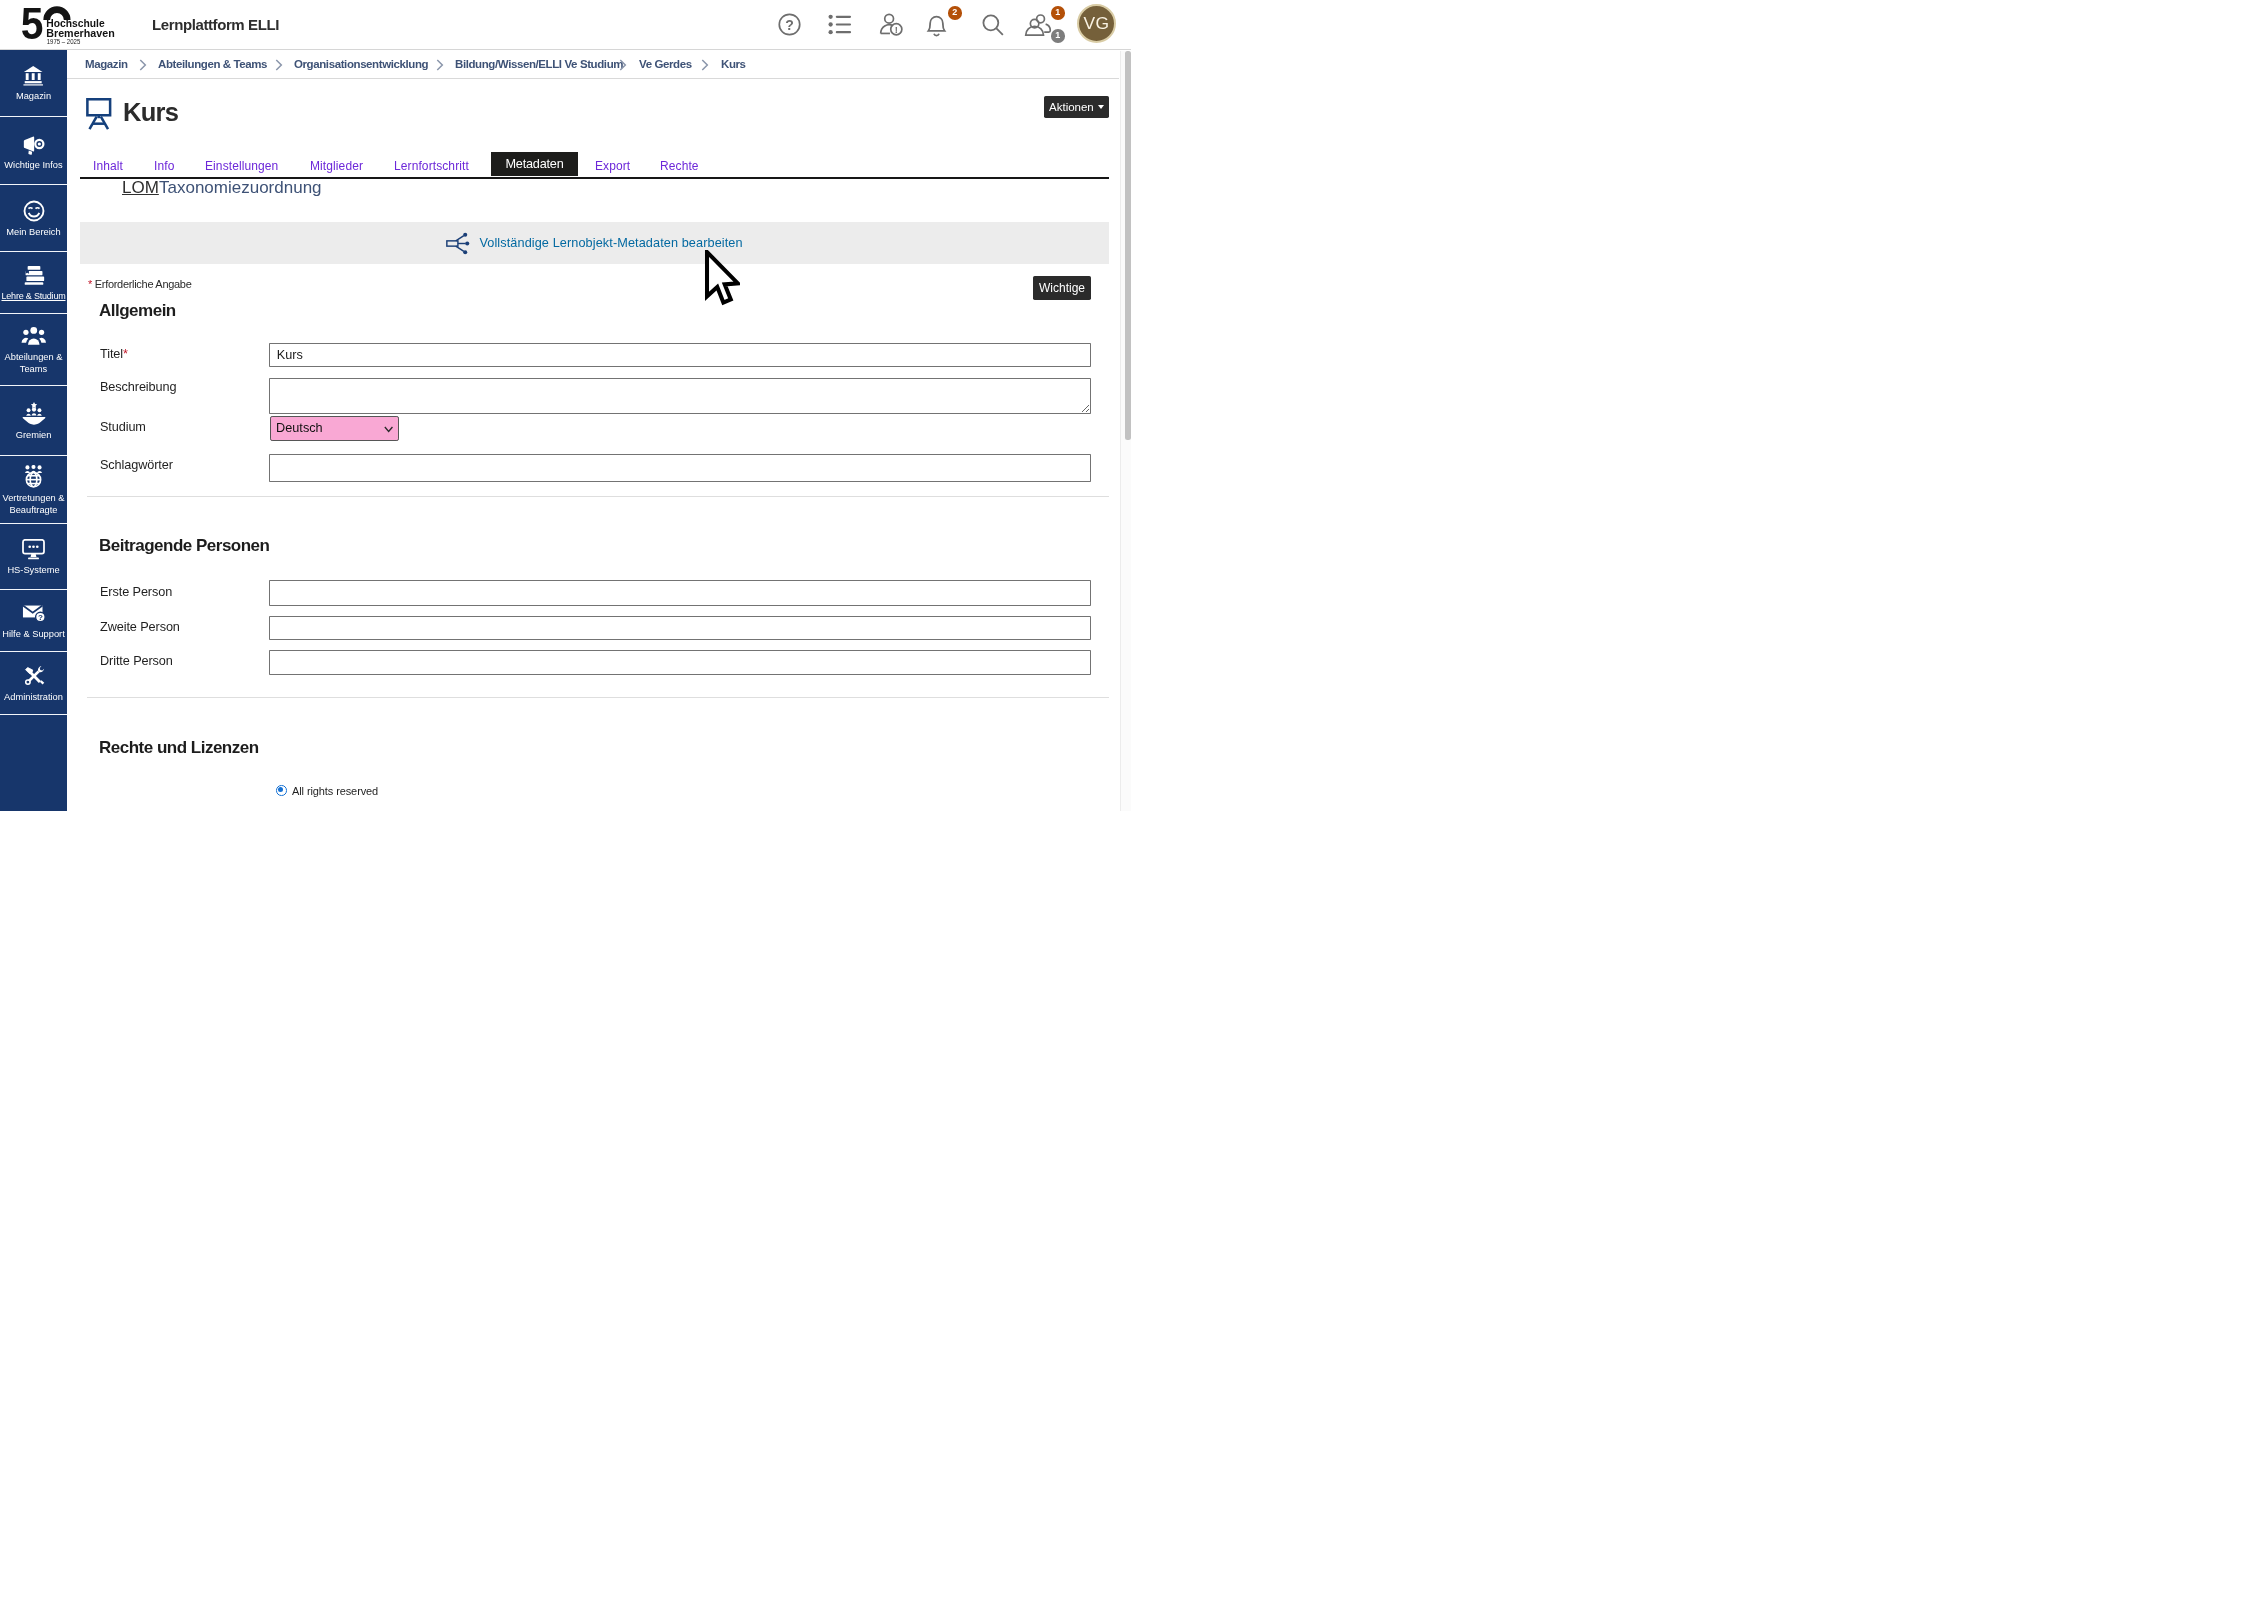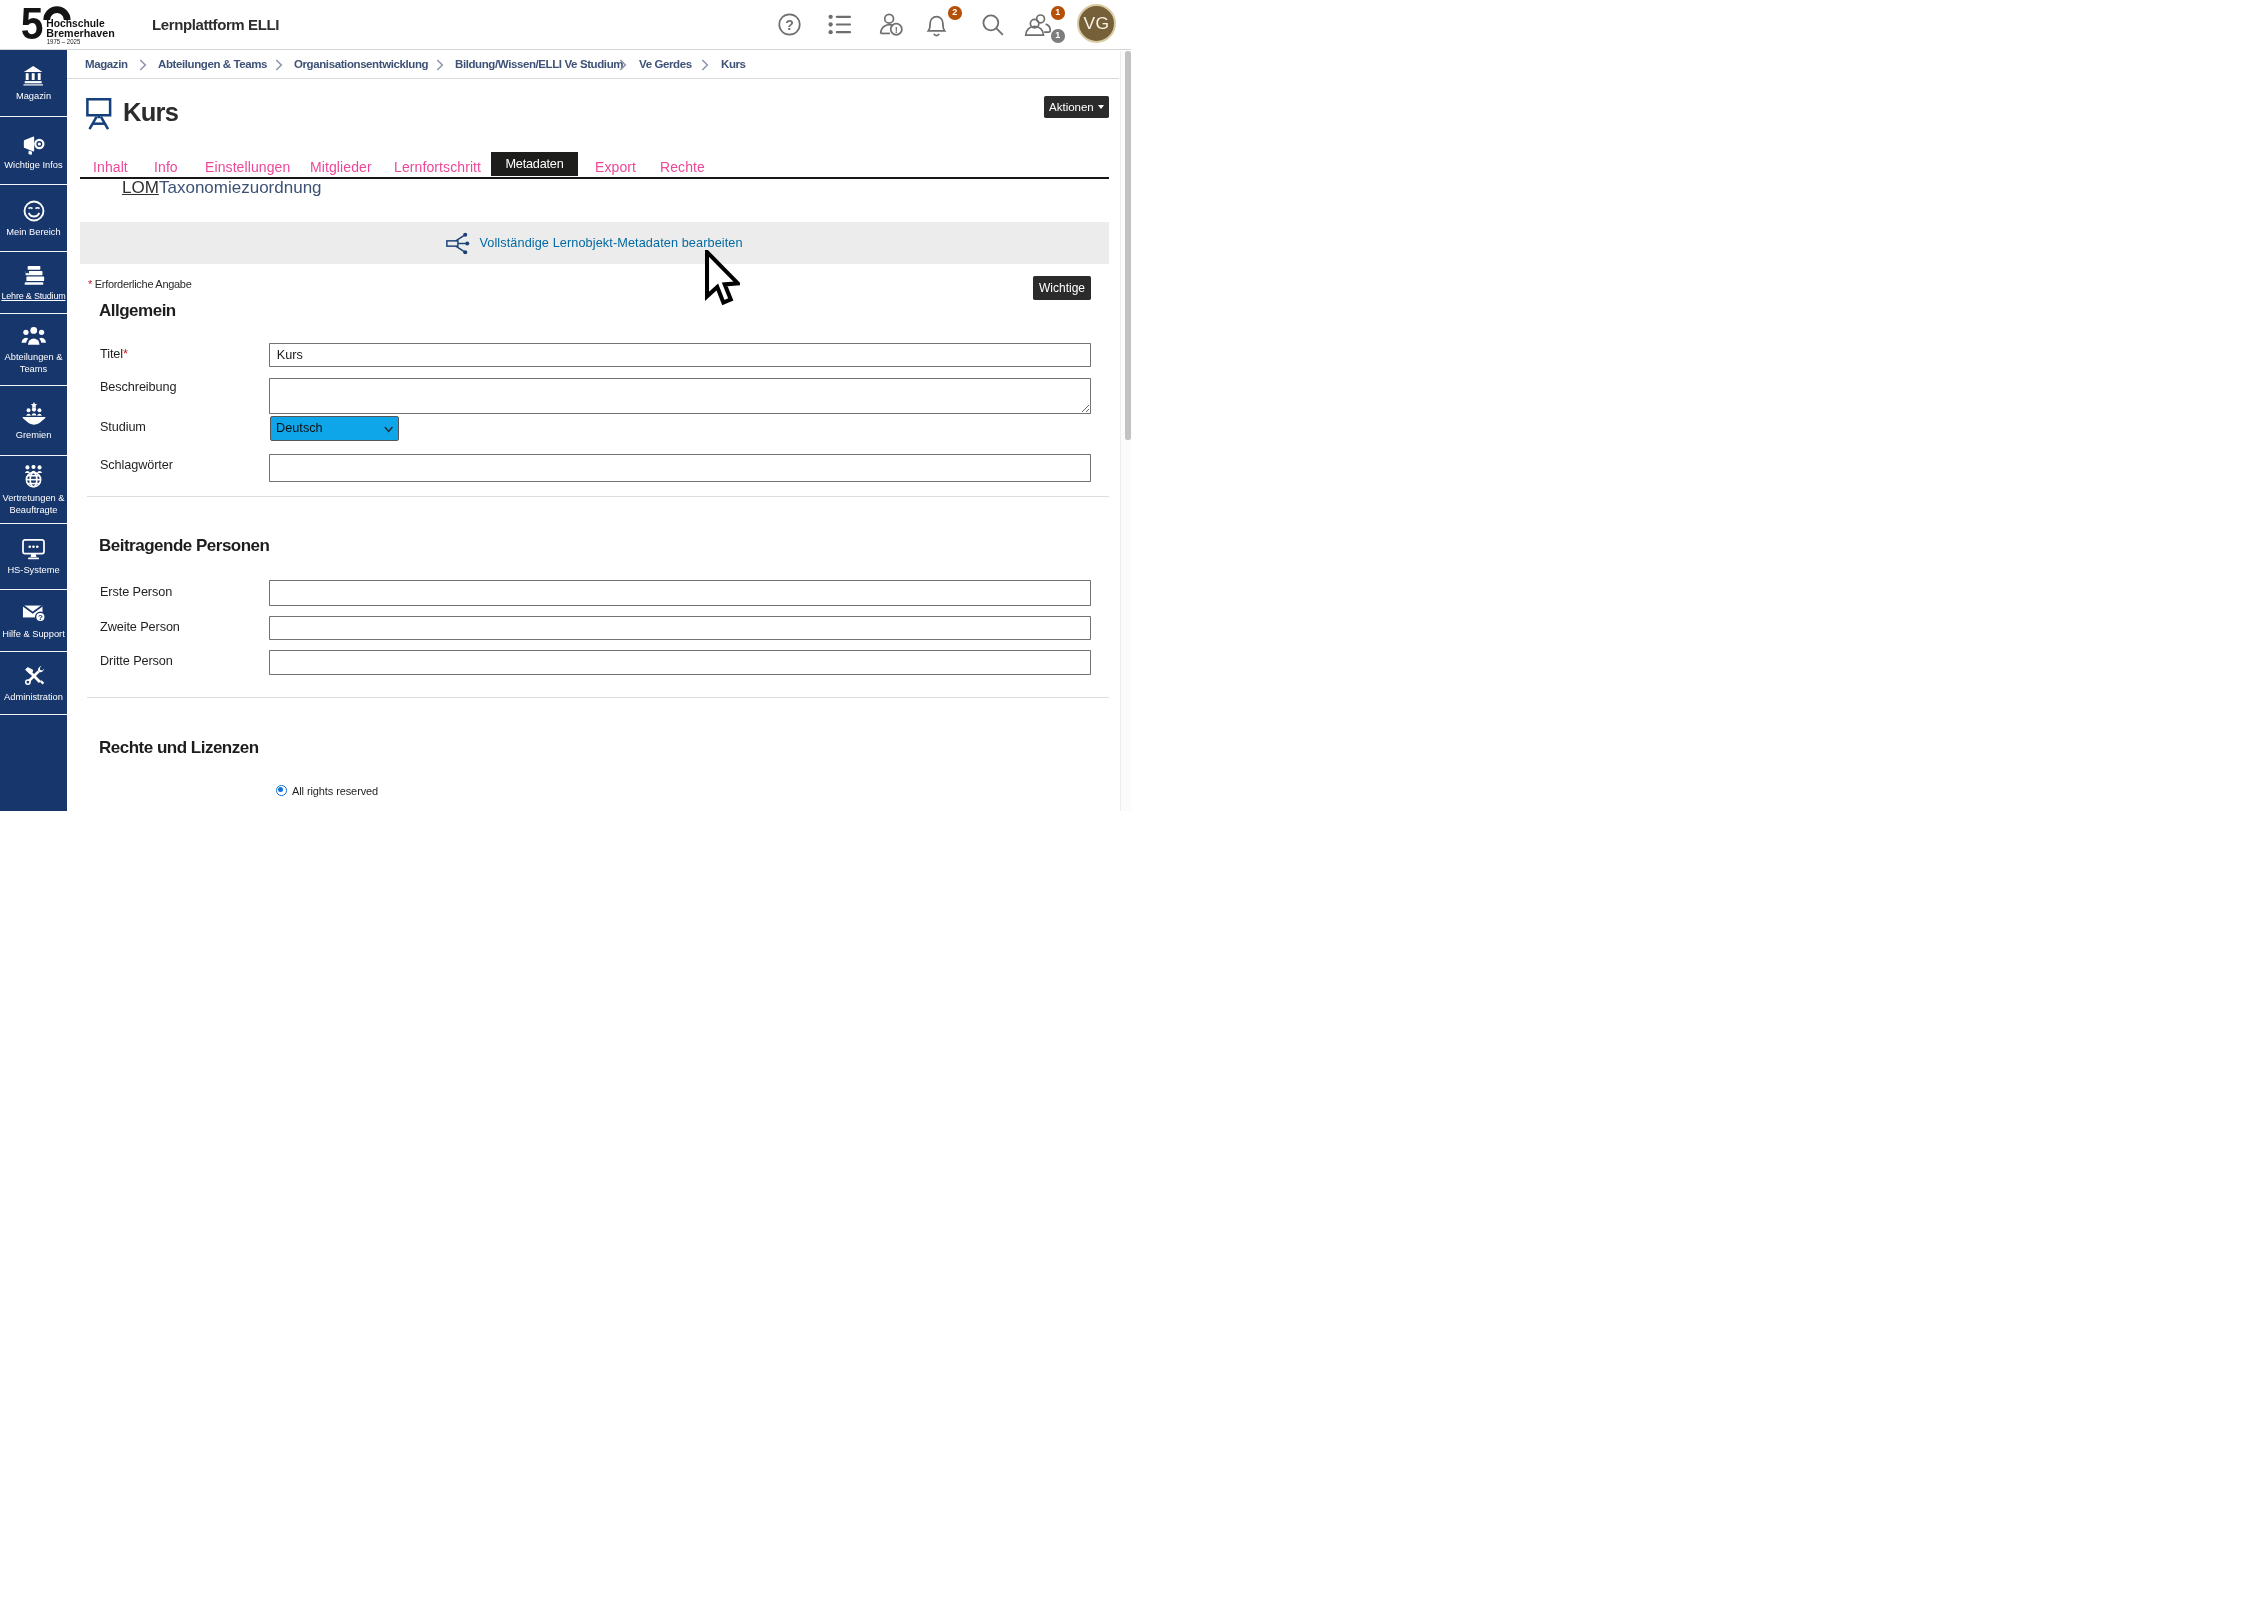--- a/index.html
+++ b/index.html
@@ -31,42 +31,42 @@
   .crumb { position:absolute; top:7.6px; font-size:11.5px; font-weight:bold; color:#3e5276; letter-spacing:-0.4px; white-space:nowrap; }
   .chev { position:absolute; top:8.5px; }
 
   
   #titleicon { position:absolute; left:86px; top:98px; }
   #pagetitle { position:absolute; left:123px; top:98px; font-size:25.5px; font-weight:bold; color:#2b2b2b; letter-spacing:-0.7px; }
   #aktionen { position:absolute; left:1044px; top:96px; width:65px; height:22px; background:#2b2b2b; color:#fff; font-size:11.5px; text-align:center; line-height:22px; border-radius:1.7px; }
   #aktionen .car { display:inline-block; width:0; height:0; border-left:3.8px solid transparent; border-right:3.8px solid transparent; border-top:4.2px solid #fff; margin-left:4.2px; vertical-align:middle; margin-top:-1.7px; }
 
   
-  .tab { position:absolute; top:159px; font-size:14px; color:#ec4899; white-space:nowrap; letter-spacing:0.1px; }
+  .tab { position:absolute; top:159px; font-size:12px; color:#6d28d9; white-space:nowrap; letter-spacing:0.1px; }
   #tabactive { position:absolute; left:491px; top:152px; width:87px; height:24px; background:#1d1d1b; color:#fff; font-size:12.7px; letter-spacing:-0.2px; text-align:center; line-height:24px; }
   #tabline { position:absolute; left:80px; top:177px; width:1029px; height:2.1px; background:#161616; }
   .subtab { position:absolute; top:178px; font-size:17px;padding-left:32px; }
 
   
   #graybar { position:absolute; left:80px; top:222px; width:1029px; height:42px; background:#ececec; }
   #graybar .inner { position:absolute; left:0; top:0; width:100%; height:42px; display:flex; align-items:center; justify-content:center; }
   #graybar .txt { font-size:12.7px; color:#0369a1; margin-left:7.6px; letter-spacing:0.1px; }
 
   
   .fnote { position:absolute; left:88px; top:278px; font-size:11px; color:#2a2a2a; letter-spacing:-0.3px; }
   .fnote .req { color:#c11728; }
   #speichern { position:absolute; left:1033px; top:276px; width:58px; height:24px; background:#2b2b2b; color:#fff; font-size:12px; text-align:center; line-height:24px; border-radius:1.7px; }
   .h2 { position:absolute; left:99px; font-size:17px; font-weight:bold; color:#1d1d1d; letter-spacing:-0.5px; }
   .flabel { position:absolute; left:100px; font-size:12.7px; color:#1f1f1f; letter-spacing:-0.1px; }
   .req { color:#c11728; }
   .finput { position:absolute; left:269px; width:822px; height:24px; border:0.8px solid #737373; background:#fff; font-family:"Liberation Sans",sans-serif; font-size:12.7px; color:#1a1a1a; padding:0 6.8px; border-radius:0.8px; }
   textarea.finput { height:36px; resize:both; padding-top:3.4px; }
   .hr { position:absolute; left:87px; width:1022px; height:0.8px; background:#dedede; }
 
-  #selwrap { position:absolute; left:270px; top:416px; width:129px; height:25px; border:0.8px solid #565656; border-radius:2.1px; background:#0ea5e9; font-size:12.7px; color:#111; line-height:23px; padding-left:5.1px; }
+  #selwrap { position:absolute; left:270px; top:416px; width:129px; height:25px; border:0.8px solid #565656; border-radius:2.1px; background:#f9a8d4; font-size:12.7px; color:#111; line-height:23px; padding-left:5.1px; }
   #selwrap svg { position:absolute; right:5.1px; top:9px; }
 
   .radio { position:absolute; left:276px; top:785px; width:10.6px; height:10.6px; border-radius:50%; border:1.4px solid #1571d4; background:#fff; }
   .radio::after { content:""; position:absolute; left:1.4px; top:1.4px; width:5px; height:5px; border-radius:50%; background:#1571d4; }
 </style>
 </head>
 <body>
 
 <div id="header">
   <svg class="abs" style="left:21px;top:5.1px" width="127" height="42" viewBox="0 0 150 50">

